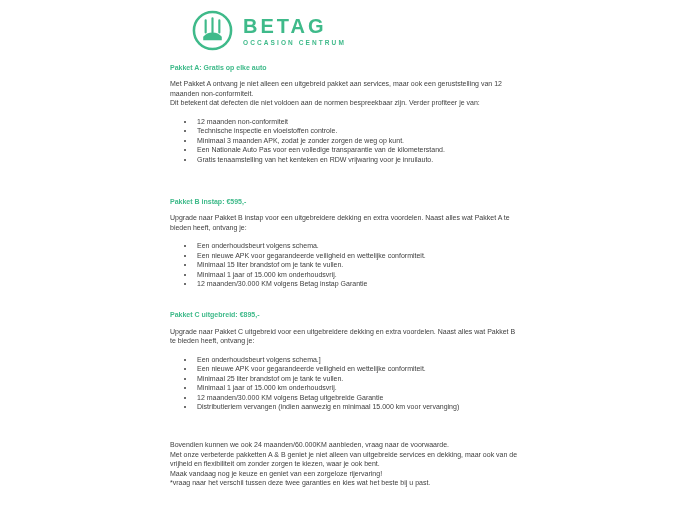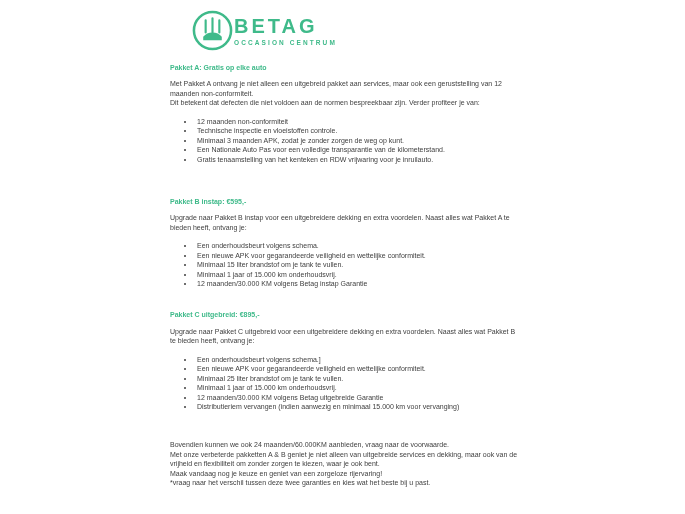--- a/index.html
+++ b/index.html
@@ -7,21 +7,21 @@
 
   .page {
     position: relative;
     width: 685px;
     height: 514px;
     background: #ffffff;
     overflow: hidden;
   }
 
   
-  .logo { position: absolute; top: 9px; left: 191px; display: flex; align-items: center; }
+  .logo { position: absolute; top: 9px; left: 191px; display: flex; align-items: center; gap: 9px; }
   .logo-icon { width: 43px; height: 43px; display: block; }
   .stroke-accent { stroke: var(--accent, #3fba8a); }
   .fill-accent { fill: var(--accent, #3fba8a); }
   .brand { display: flex; flex-direction: column; justify-content: center; }
   .brand-name { font-size: 20px; font-weight: bold; letter-spacing: 3px; line-height: 1; color: var(--accent, #3fba8a); }
   .brand-sub { font-size: 6.5px; font-weight: bold; letter-spacing: 2.1px; margin-top: 3px; color: var(--accent, #3fba8a); }
 
   
   .content {
     position: absolute;

